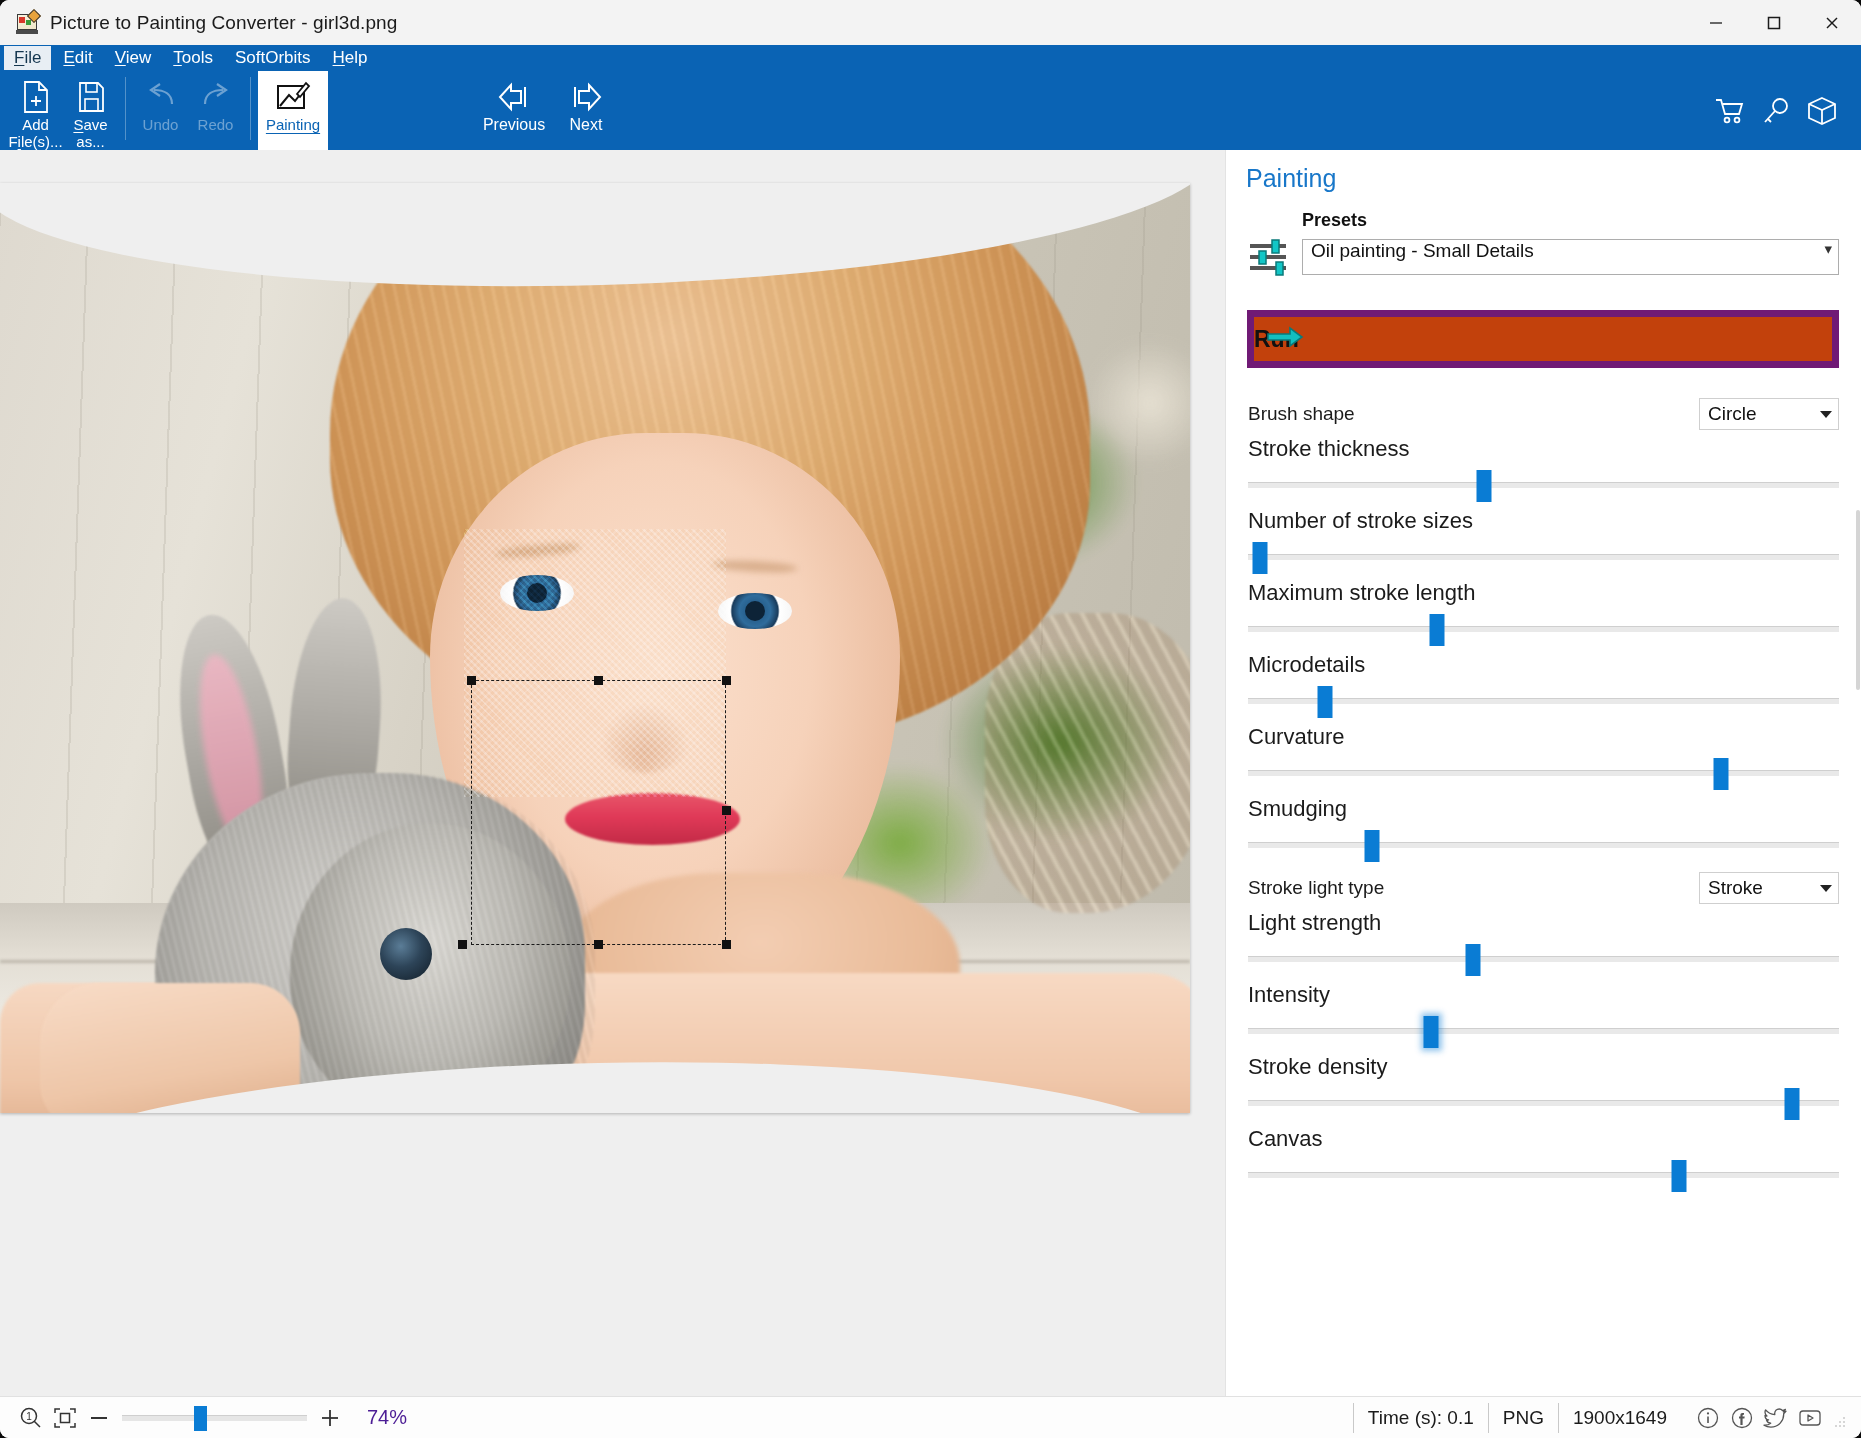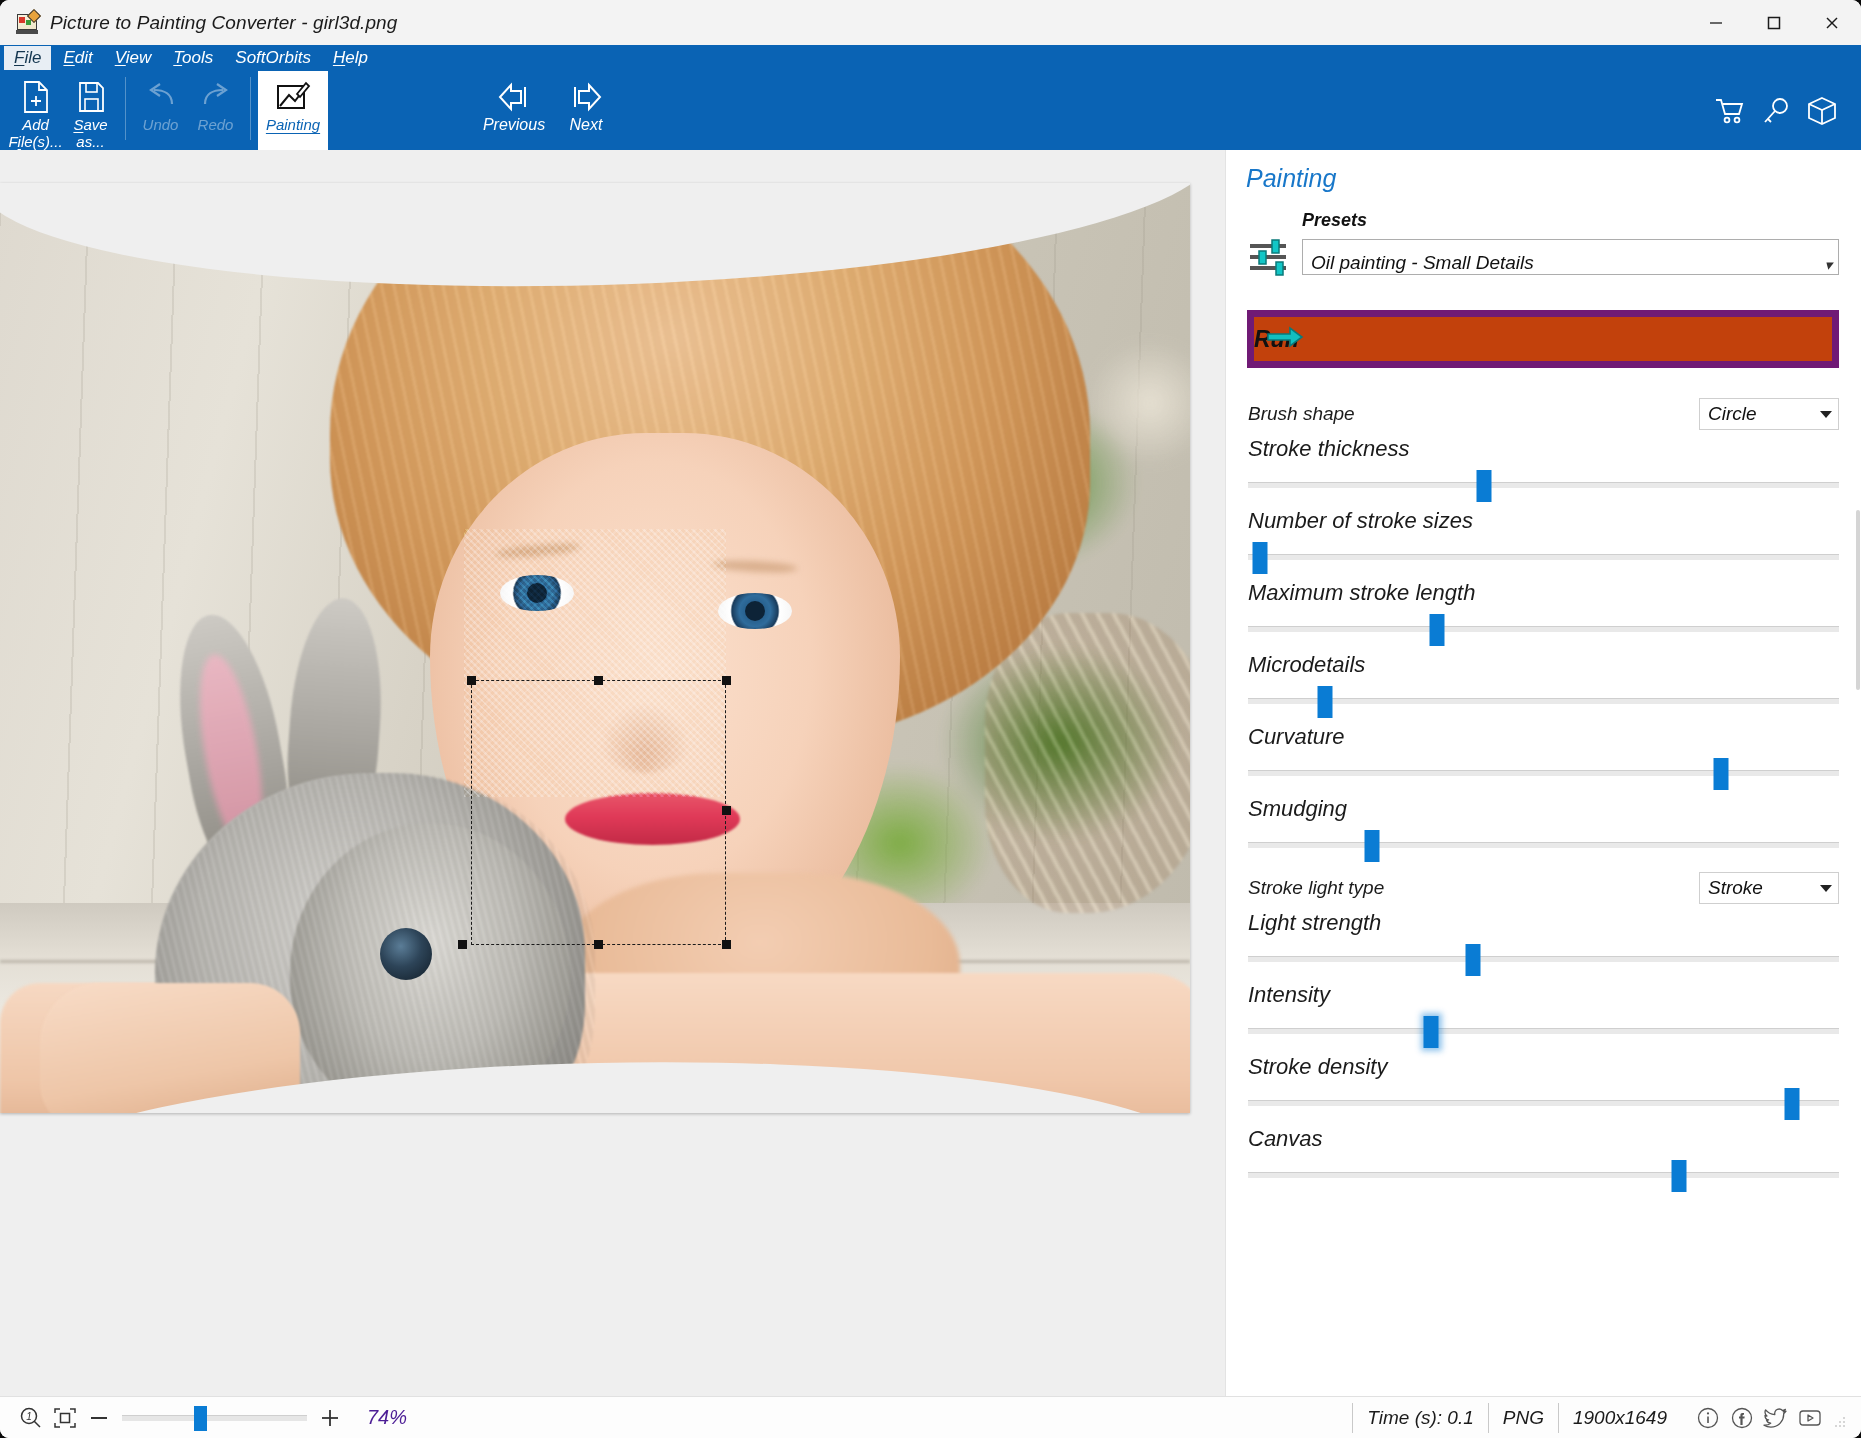--- a/index.html
+++ b/index.html
@@ -8,21 +8,20 @@
     font-family: "Liberation Sans", sans-serif;
     overflow: hidden;
     background: #0a0a0a;
   }
   .app {
     position: relative;
     width: 1861px; height: 1438px;
     background: #ffffff;
     border-radius: 9px;
     overflow: hidden;
-    font-style: italic;
   }
 
   
   .titlebar {
     position: absolute; top: 0; left: 0; right: 0; height: 45px;
     background: #f3f3f3;
     display: flex; align-items: center;
   }
   .title-icon {
     width: 22px; height: 22px; margin-left: 16px; margin-right: 12px;
@@ -296,21 +295,21 @@
   .presets-row {
     position:absolute; left: 20px; top: 60px; right: 22px;
   }
   .presets-label {
     font-size: 18px; font-weight: bold; color: #111; margin-left: 56px; display:block;
   }
   .preset-ctrl { display:flex; align-items:center; margin-top: 5px; }
   .sliders-icon { width: 44px; height: 42px; flex:none; margin-right: 12px; }
   .combo {
     flex: 1; height: 36px; border: 1px solid #adadad; background:#fff;
-    display:flex; align-items:flex-end; padding: 0 6px 0 8px;
+    display:flex; align-items:flex-start; padding: 0 6px 0 8px;
     font-size: 19px; color: #111;
   }
   .combo .cv { flex:1; white-space:nowrap; overflow:hidden; }
   .combo .chev { color:#333; font-size:15px; margin-left:6px; }
 
   .run-btn {
     position:absolute; left: 21px; top: 160px; right: 22px; height: 58px;
     background: #c2410c; border: 7px solid #701a75;
     display: flex; align-items: center; justify-content: flex-start; position:absolute;
   }

